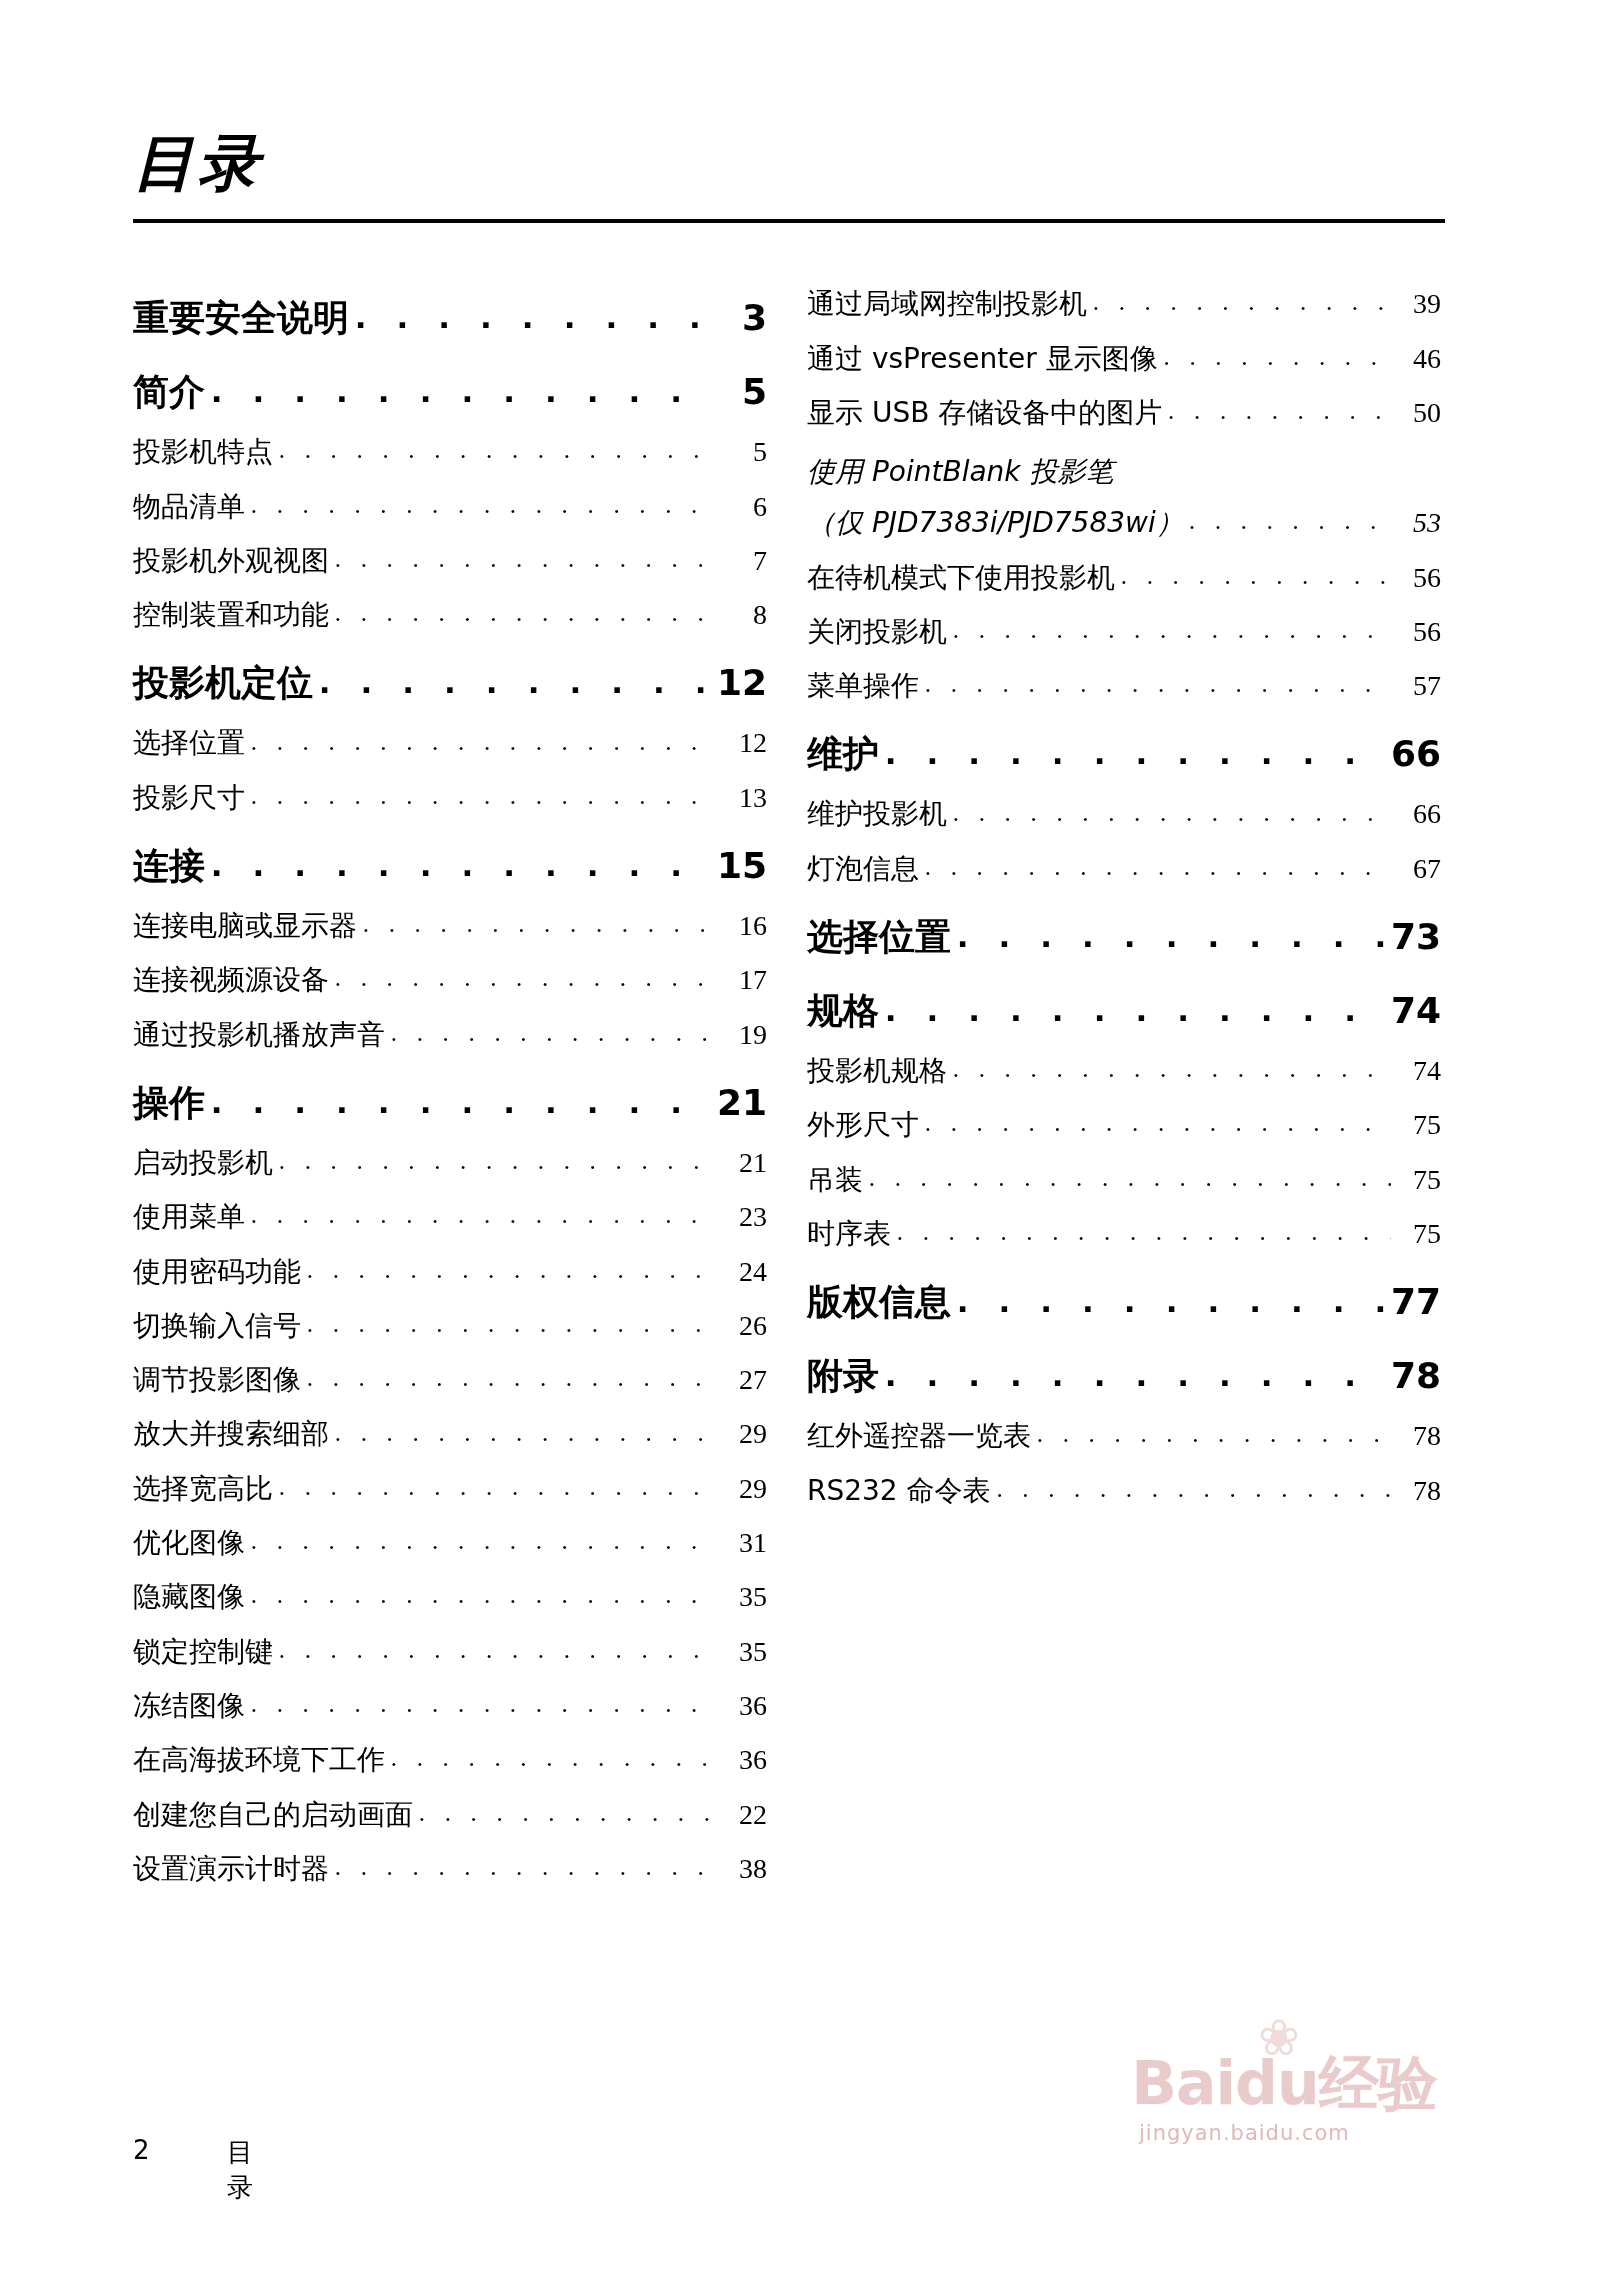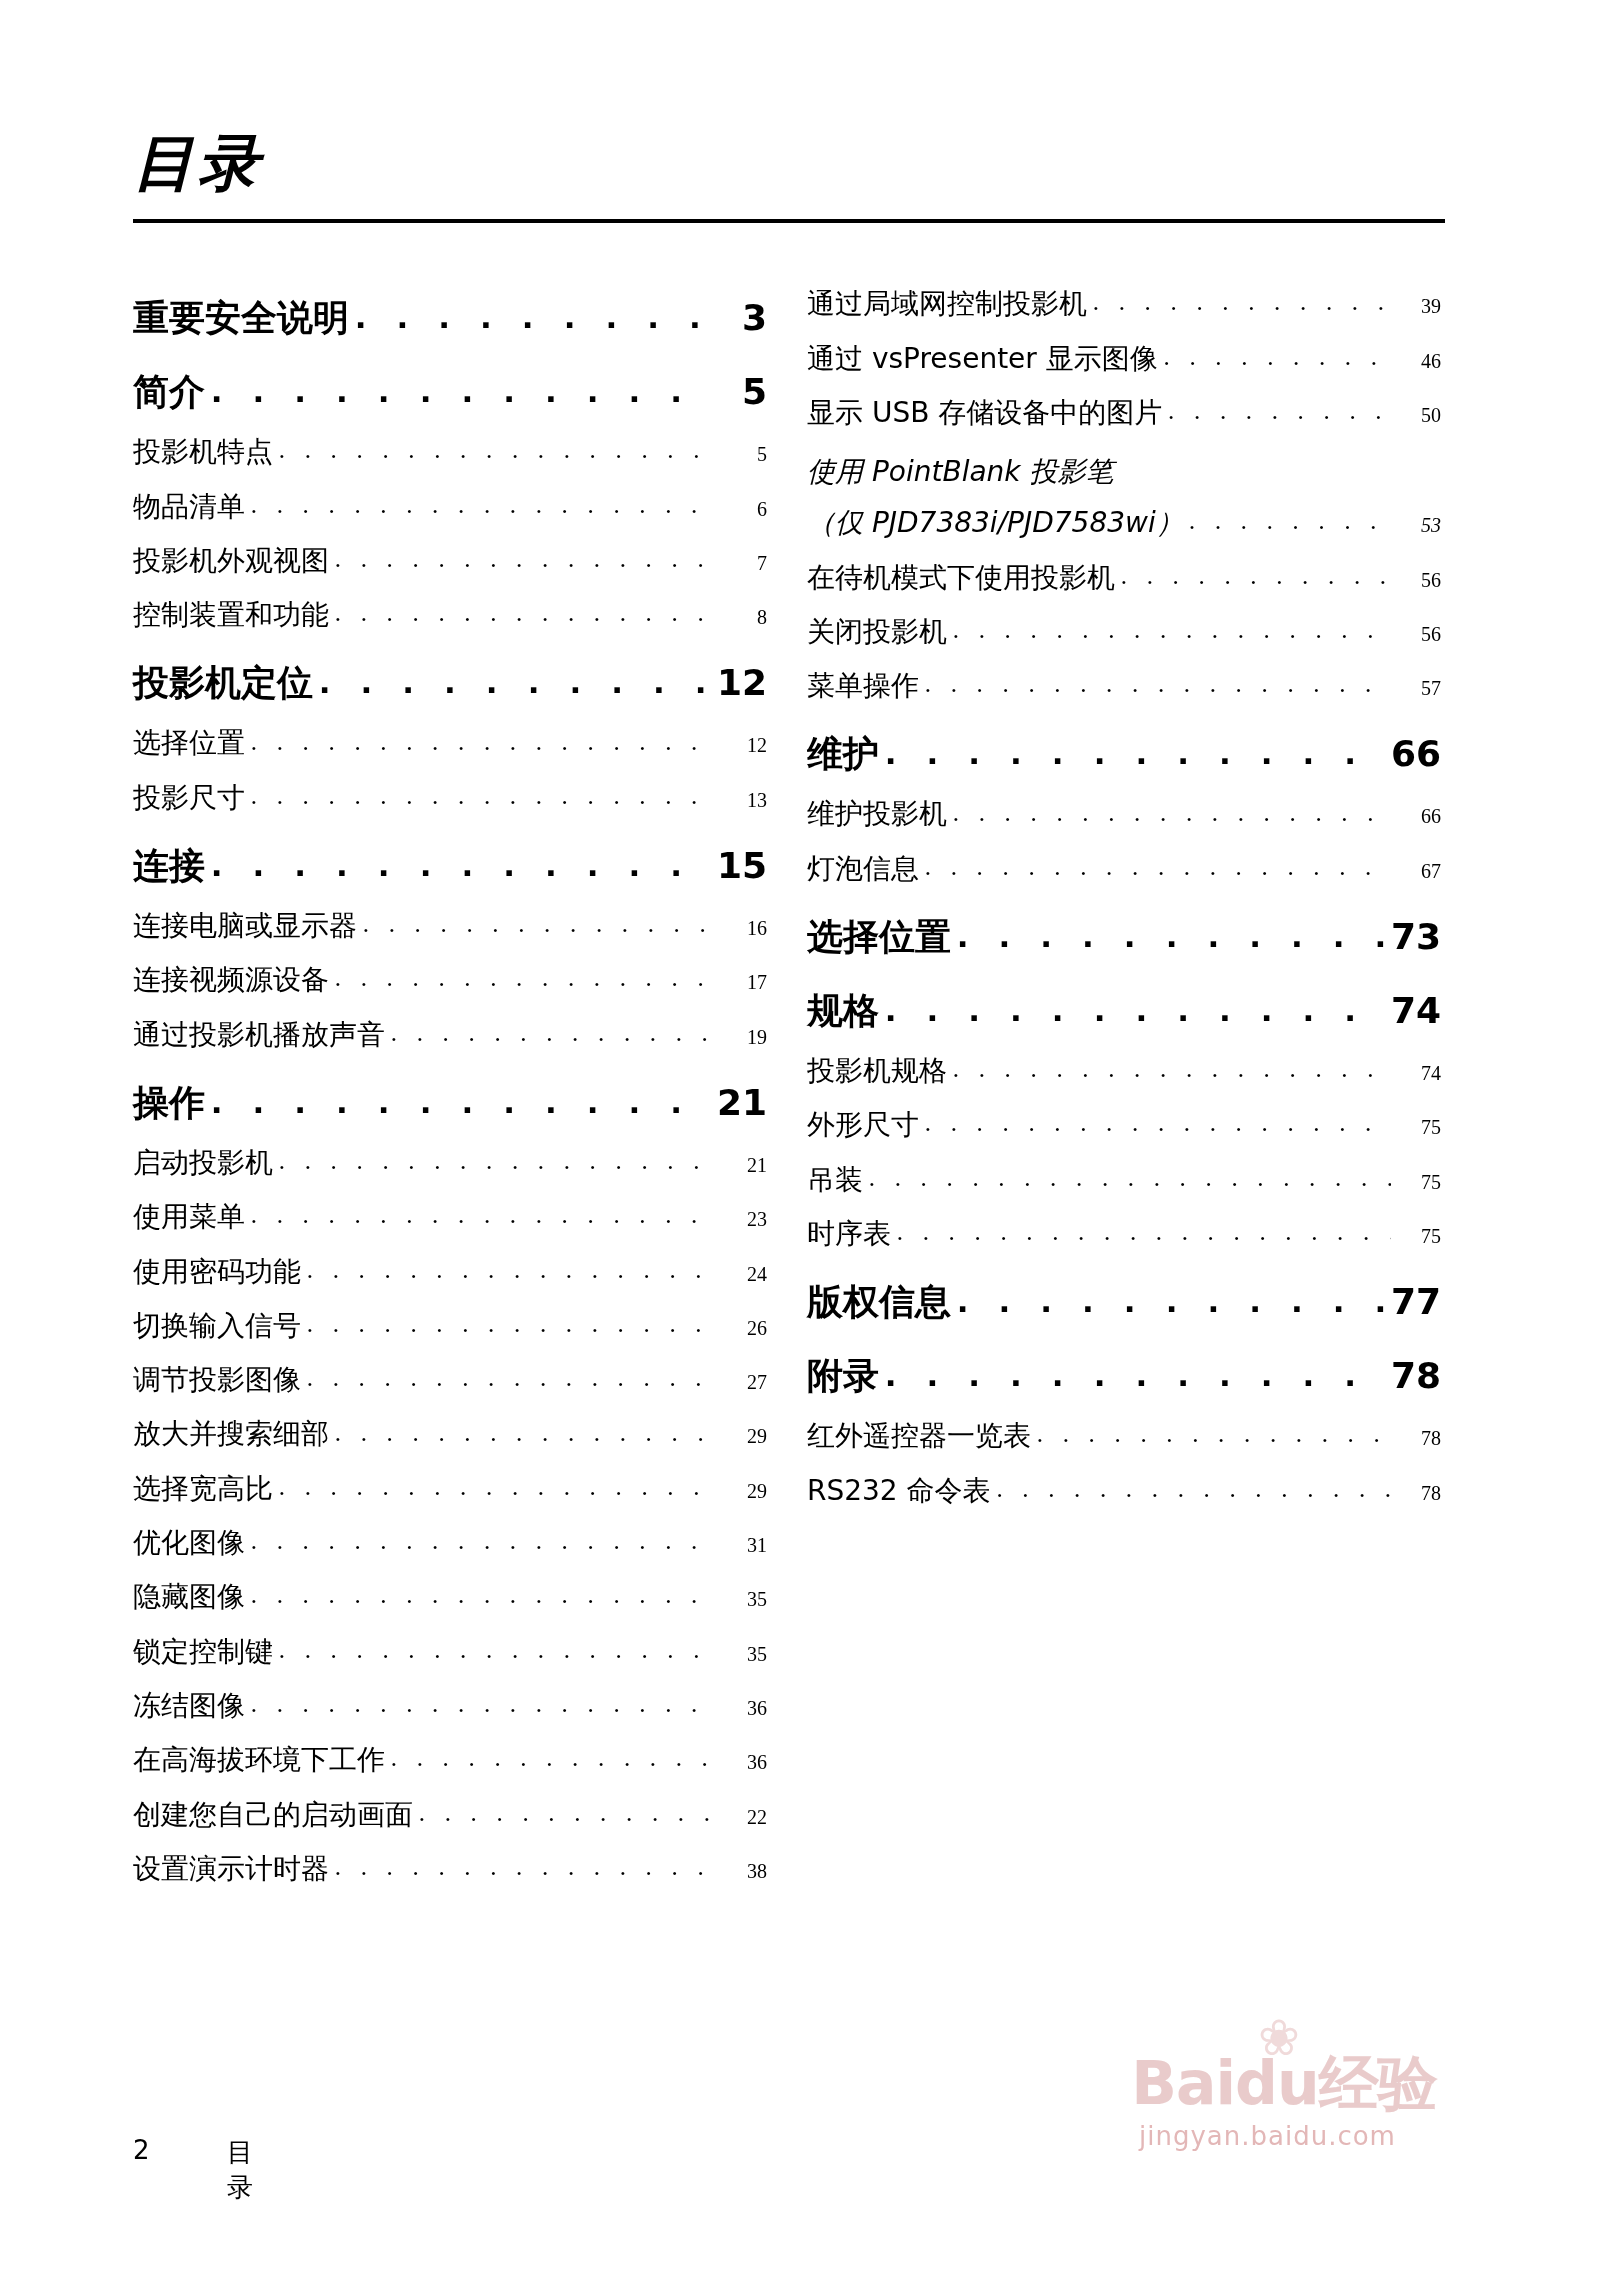--- a/index.html
+++ b/index.html
@@ -101,21 +101,21 @@
     justify-content: space-between;
   }
   .lvl2 .label { font-family: "DejaVu Sans", sans-serif; font-size: 28px; }
   .lvl2 .dots {
     font-family: "Liberation Serif", serif;
     font-size: 25px;
     letter-spacing: 6.7px;
     position: relative;
     top: -2.9px;
   }
-  .lvl2 .pg { min-width: 44px; font-size: 20px; font-family: "Liberation Serif", serif;}
+  .lvl2 .pg { min-width: 44px; font-size: 28px; font-family: "Liberation Serif", serif;}
 
   
   .entry-multiline {
     margin-top: 21px;
     font-style: italic;
   }
   .entry-multiline .line1 {
     font-family: "DejaVu Sans", sans-serif;
     font-size: 28px;
     white-space: nowrap;
@@ -152,21 +152,21 @@
     font-size: 60px;
     color: #e8c9c9;
     letter-spacing: -1px;
     opacity: 0.95;
   }
   .wm-sub {
     position: absolute;
     left: 25px;
     top: 104px;
     font-family: "DejaVu Sans", sans-serif;
-    font-size: 26px;
+    font-size: 21px;
     color: #e3b7b7;
     letter-spacing: 1px;
   }
   .wm-paw {
     position: absolute;
     left: 144px;
     top: -7.7px;
     color: #f0dada;
     font-size: 50px;
   }

